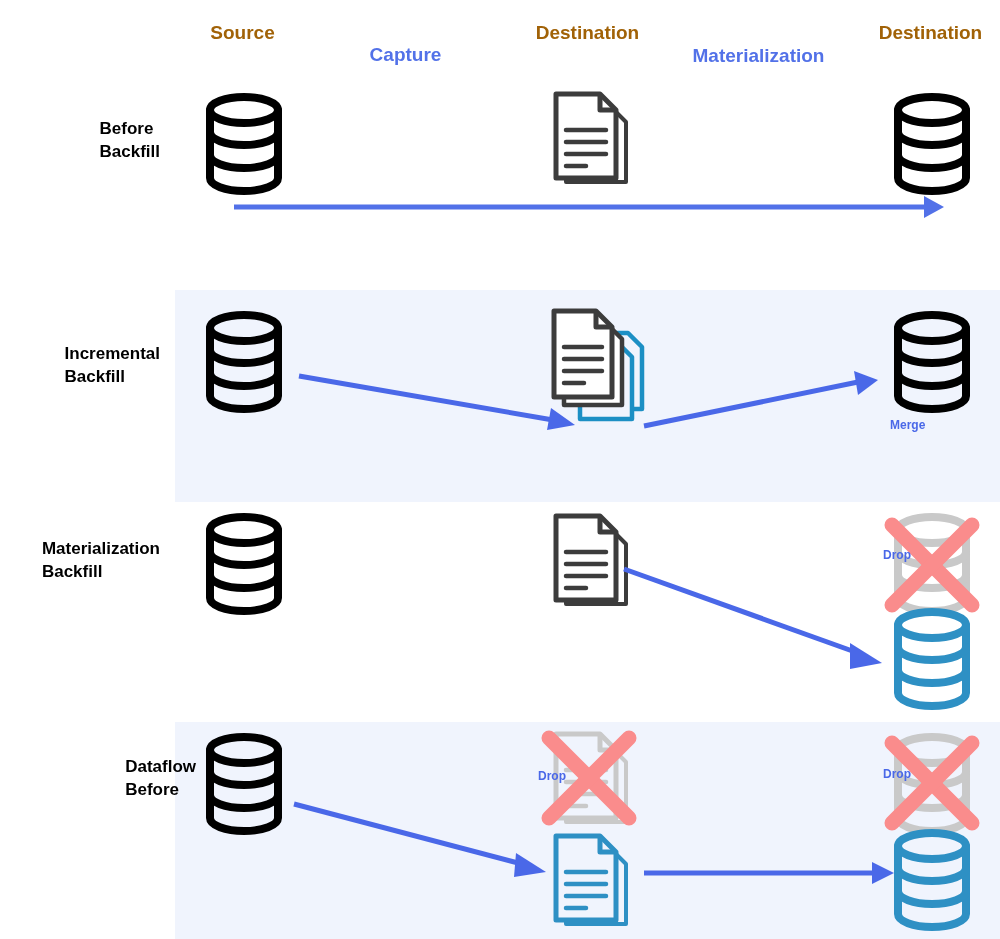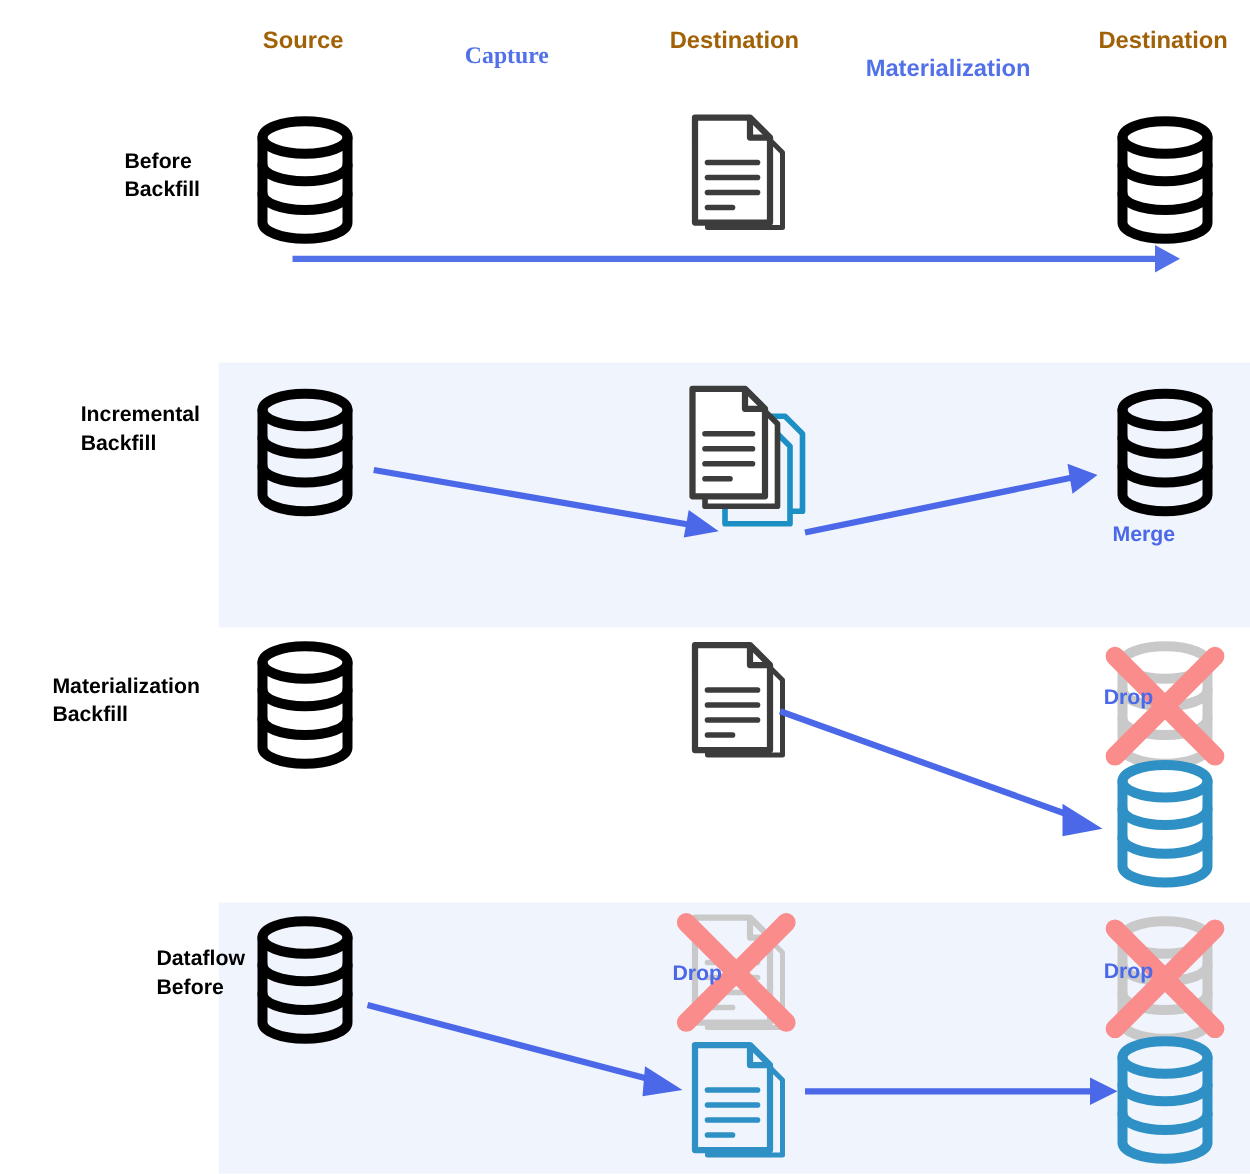--- a/index.html
+++ b/index.html
@@ -21,49 +21,49 @@
   .stage-head{
     position:absolute;font-weight:bold;font-size:19px;color:#5271E8;
     text-align:center;white-space:nowrap;
   }
   .row-label{
     position:absolute;right:838px;width:auto;
     font-weight:bold;font-size:17px;color:#000000;
     line-height:1.35;white-space:nowrap;
   }
   .small-label{
-    position:absolute;font-weight:bold;font-size:17px;color:#4A68E8;
+    position:absolute;font-weight:bold;font-size:12px;color:#4A68E8;
     white-space:nowrap;
     padding-left:47px;
   }
   .icon{position:absolute;}
   .arrow{position:absolute;}
   .xmark{position:absolute;}
 </style>
 </head>
 <body>
 
 <div id="stage">
 
   <div class="band" id="band-incremental"></div>
   <div class="band" id="band-dataflow"></div>
 
   <div class="col-head" style="left:160px;top:22px;width:165px;">Source</div>
   <div class="col-head" style="left:505px;top:22px;width:165px;">Destination</div>
   <div class="col-head" style="left:848px;top:22px;width:165px;">Destination</div>
 
-  <div class="stage-head" style="left:323px;top:34px;width:165px;font-family:Liberation Serif, serif;">Capture</div>
+  <div class="stage-head" style="left:323px;top:44px;width:165px;">Capture</div>
   <div class="stage-head" style="left:676px;top:45px;width:165px;">Materialization</div>
 
   <div class="row-label" style="top:118px;right:840px;">
     <div>Before</div>
     <div>Backfill</div>
   </div>
 
-  <div class="row-label" style="top:321px;right:840px;">
+  <div class="row-label" style="top:343px;right:840px;">
     <div>Incremental</div>
     <div>Backfill</div>
   </div>
 
   <div class="row-label" style="top:538px;right:840px;">
     <div>Materialization</div>
     <div>Backfill</div>
   </div>
 
   <div class="row-label" style="top:756px;right:804px;">

